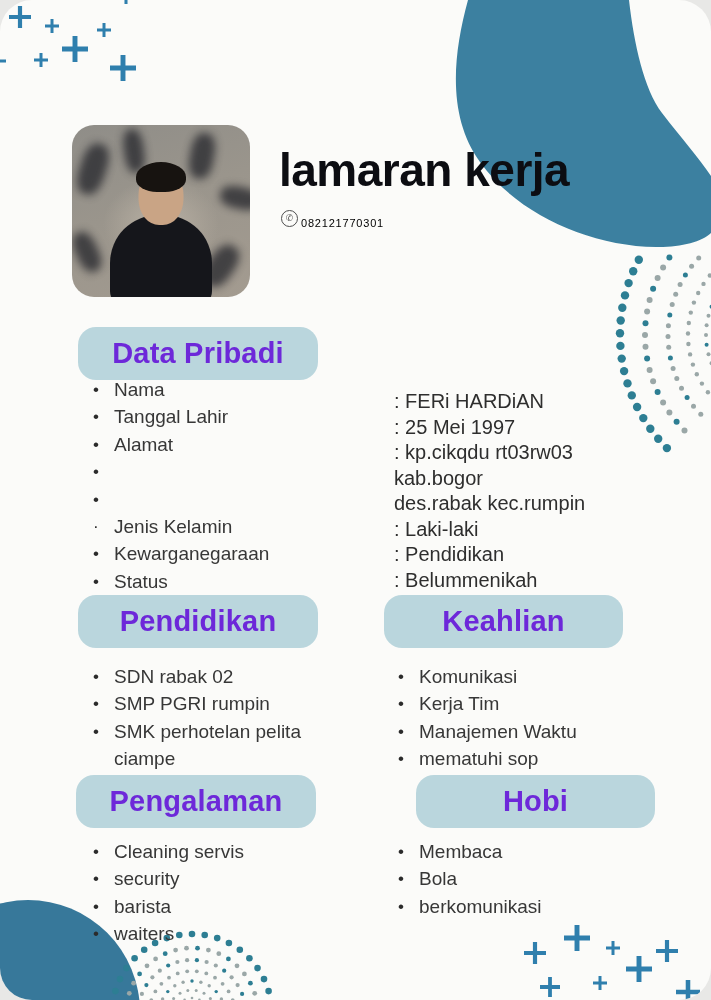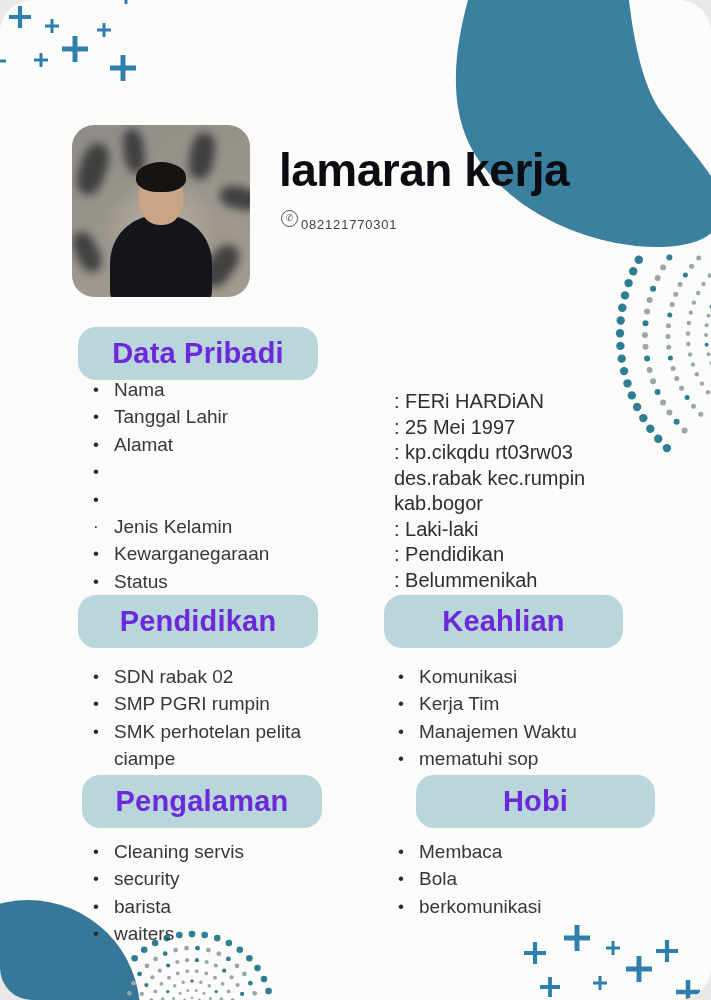--- a/index.html
+++ b/index.html
@@ -30,30 +30,30 @@
     width:45px;height:56px;background:#c9a485;border-radius:46%;}
   .hair{position:absolute;left:50%;top:37px;transform:translateX(-50%);
     width:50px;height:30px;background:#171310;border-radius:50% 50% 42% 42%;}
 
   
   .title{position:absolute;left:279px;top:143px;margin:0;
     font-size:46px;font-weight:800;letter-spacing:-.5px;color:#0c0d12;}
   .phone-row{position:absolute;left:281px;top:210px;display:flex;align-items:flex-start;}
   .phone-ic{width:15px;height:15px;border:1.4px solid #4e4e4e;border-radius:50%;
     color:#4e4e4e;font-size:9px;line-height:15px;text-align:center;display:inline-block;}
-  .phone-num{font-size:13px;color:#404040;letter-spacing:.8px;margin:7px 0 0 3px;}
+  .phone-num{font-size:11px;color:#000000;letter-spacing:.8px;margin:7px 0 0 3px;}
 
   
   .pill{position:absolute;width:240px;height:53px;background:#bad6dd;border-radius:18px;
     display:flex;align-items:center;justify-content:center;}
   .pill span{font-size:29px;font-weight:bold;color:#6d28d9;letter-spacing:.2px;}
   .pill-dp{left:78px;top:327px;}
   .pill-pen{left:78px;top:595px;}
   .pill-kea{left:384px;top:595px;width:239px;}
-  .pill-pga{left:82px;top:775px;align-items:center;}
+  .pill-pga{left:76px;top:775px;align-items:center;}
   .pill-hob{left:397px;top:775px;width:239px;margin-left:19px;}
 
   
   ul.blist{position:absolute;list-style:none;margin:0;padding:0;}
   ul.blist li{display:flex;font-size:19px;line-height:27.4px;color:#373737;}
   ul.blist li .b{width:21px;flex:0 0 21px;font-size:17px;color:#2b2b2b;}
   ul.blist li .t{max-width:214px;}
   .list-dp{left:93px;top:376px;}
   .list-dp li{line-height:27.6px;}
   .list-pen{left:93px;top:663px;}
@@ -297,22 +297,22 @@
       </li>
     <li>
         <span class="b">•</span>
         <span class="t">Status</span>
       </li>
   </ul>
   <div class="dp-values">
     <div>: FERi HARDiAN</div>
     <div>: 25 Mei 1997</div>
     <div>: kp.cikqdu rt03rw03</div>
+    <div>kab.bogor</div>
     <div>des.rabak kec.rumpin</div>
-    <div>kab.bogor</div>
     <div>: Laki-laki</div>
     <div>: Pendidikan</div>
     <div>: Belummenikah</div>
   </div>
 
   <div class="pill pill-pen">
     <span>Pendidikan</span>
   </div>
   <ul class="blist list-pen">
     <li>

